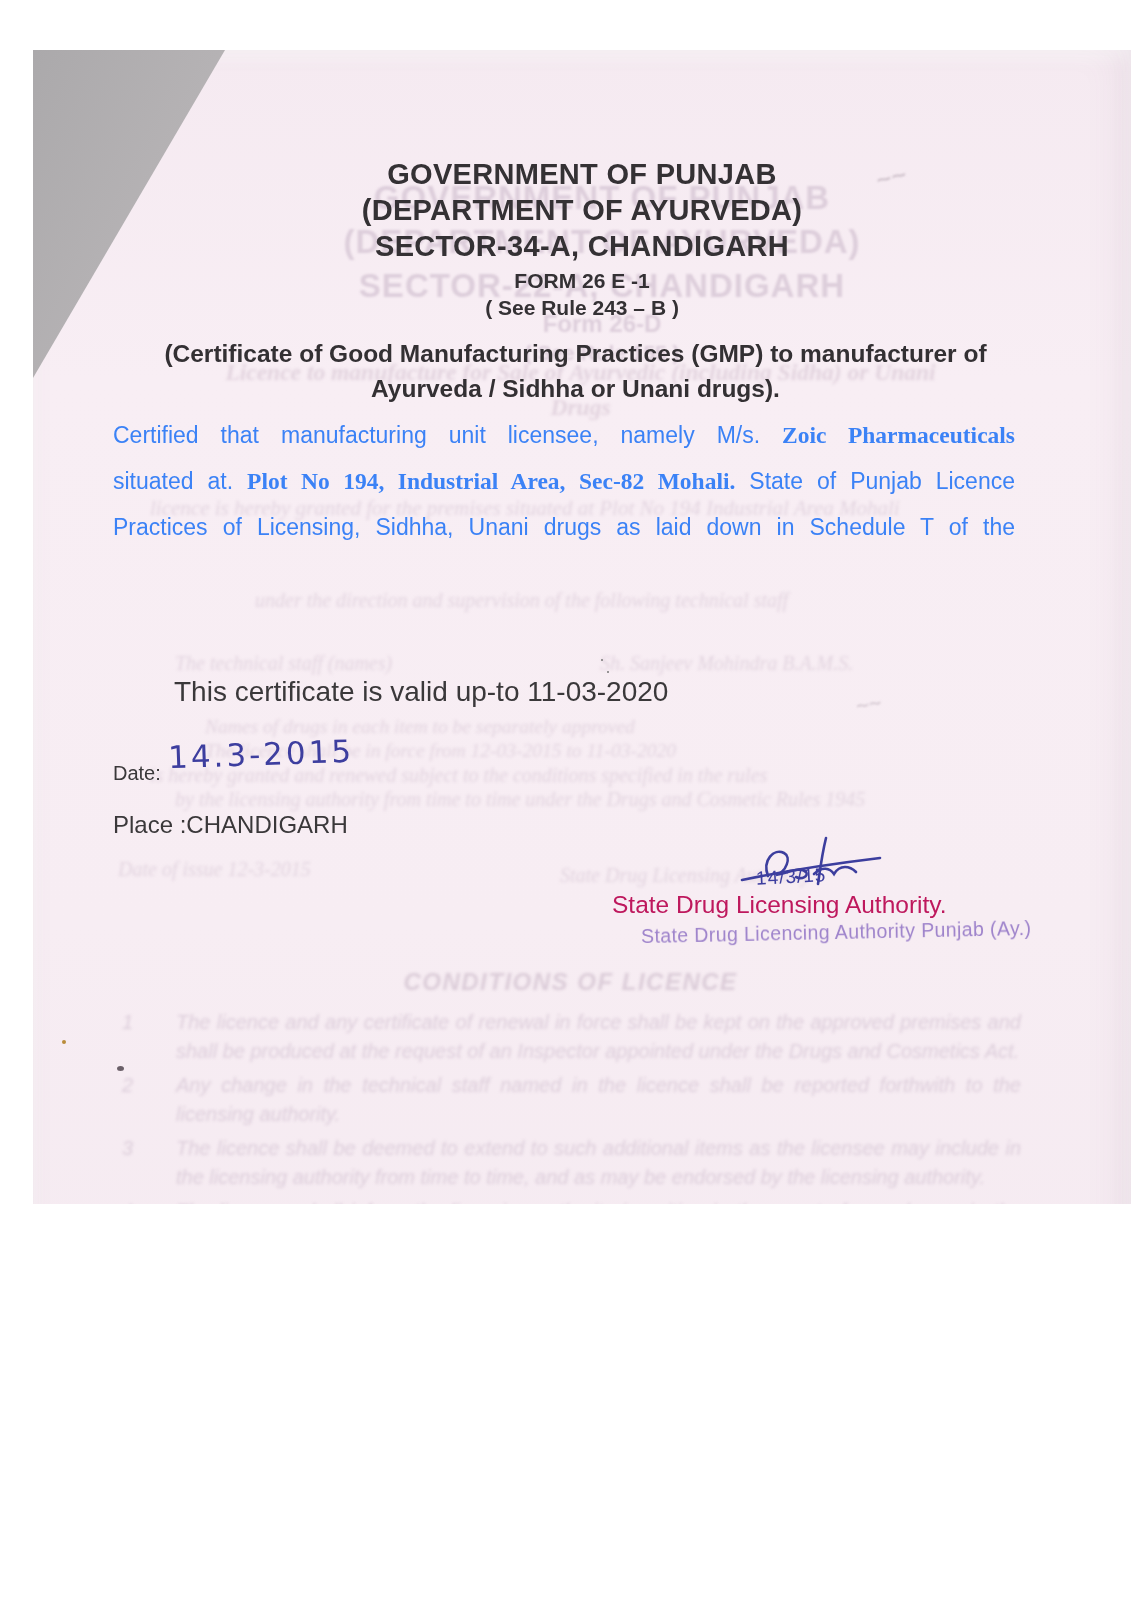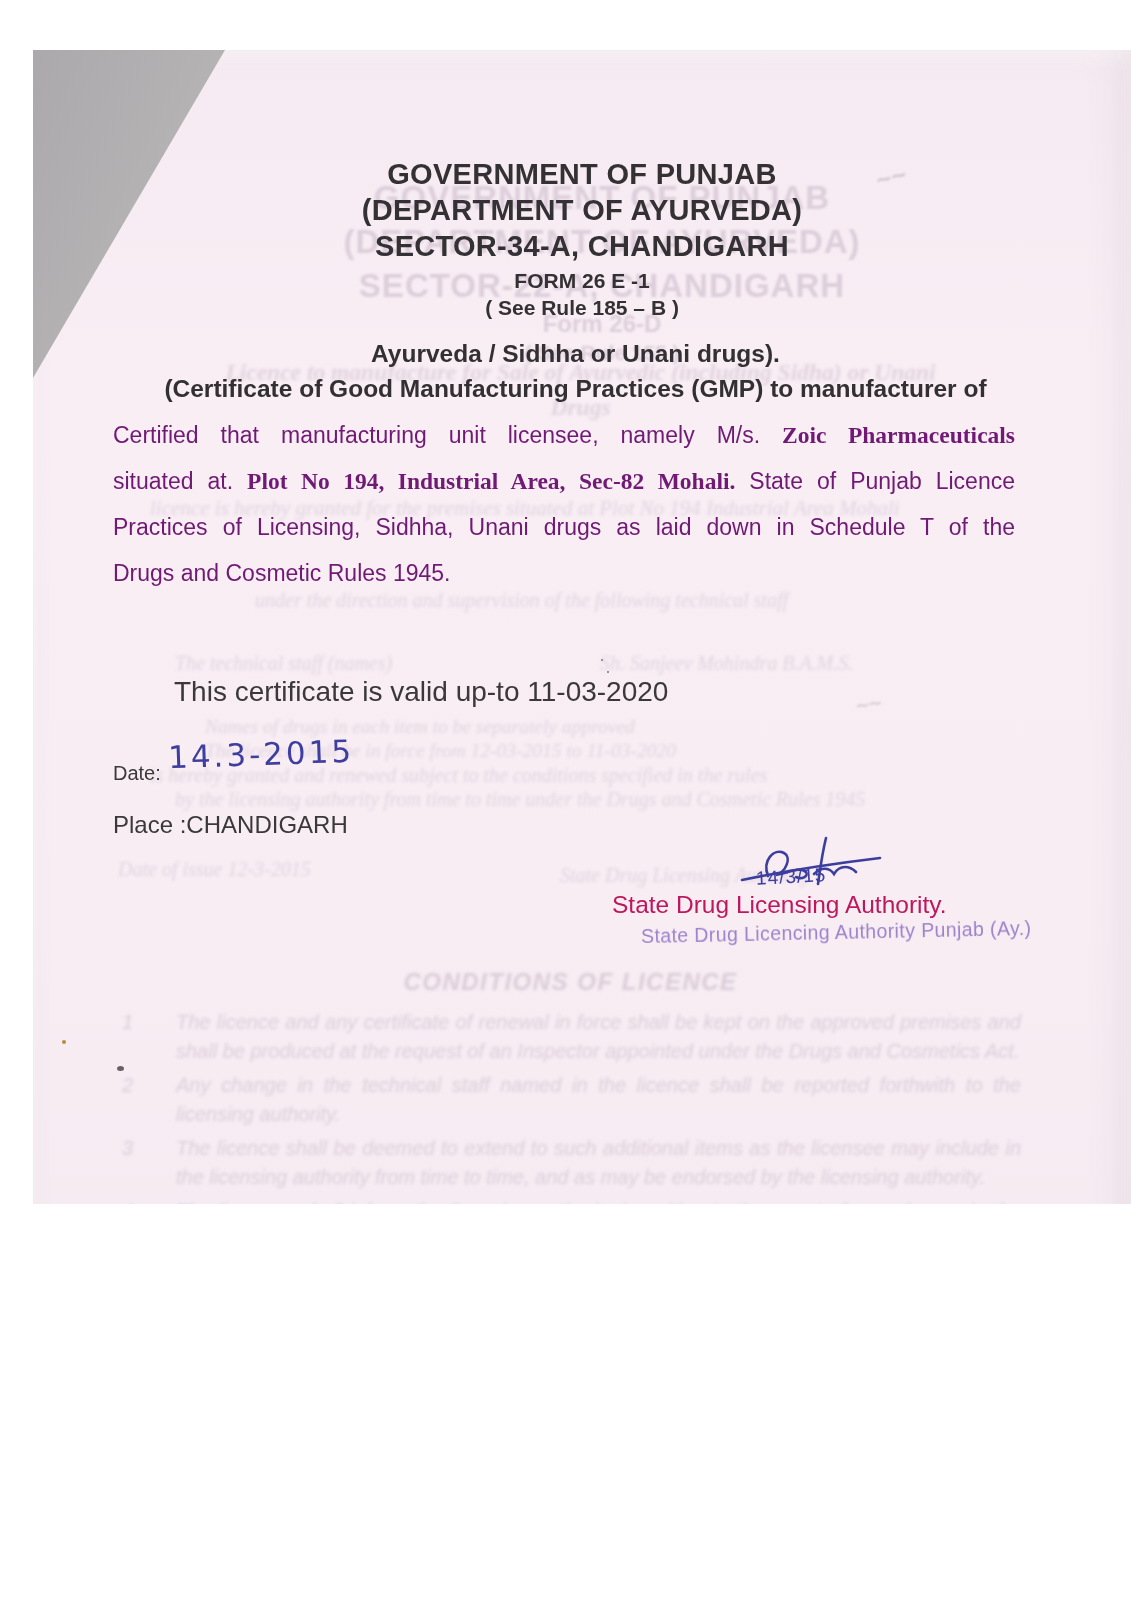--- a/index.html
+++ b/index.html
@@ -32,21 +32,21 @@
                  color:#dbccd8;margin:0 0 12px 0;}
   .gcond p{position:relative;margin:0 0 5px 0;padding-left:56px;font-size:20px;line-height:29px;
            text-align:justify;}
   .gcond p .num{position:absolute;left:2px;top:0;}
   
   .head{position:absolute;left:33px;right:0;top:156px;text-align:center;color:#343134;}
   .h-big{font-size:29px;line-height:36px;font-weight:bold;letter-spacing:0.3px;}
   .h-sml{font-size:21px;line-height:27px;font-weight:bold;}
   .title{position:absolute;left:60px;right:40px;top:336px;text-align:center;
          font-size:24.5px;line-height:35px;font-weight:bold;color:#333033;}
-  .body-par{position:absolute;left:113px;width:902px;top:412px;font-size:23px;color:#701a75;}
+  .body-par{position:absolute;left:113px;width:902px;top:412px;font-size:23px;color:#3b82f6;}
   .bline{height:46px;line-height:46px;text-align:justify;text-align-last:justify;white-space:normal;}
   .bline.last{text-align:left;text-align-last:left;}
   .serifb{font-family:"Liberation Serif",serif;font-weight:bold;font-size:23.5px;}
   .licno{font-weight:bold;text-decoration:underline;text-underline-offset:4px;
          text-decoration-thickness:2px;}
   .validity{position:absolute;left:174px;top:676px;font-size:28px;color:#3a383a;}
   .datelabel{position:absolute;left:113px;top:762px;font-size:20px;color:#3a383a;}
   .placeline{position:absolute;left:113px;top:811px;font-size:24px;color:#3a383a;}
   .handdate{position:absolute;left:168px;top:736px;font-size:31px;color:#3d3e9f;
             letter-spacing:3px;transform:rotate(-2deg);font-family:"DejaVu Sans",sans-serif;}
@@ -97,33 +97,32 @@
     <p><span class="num">2</span><span>Any change in the technical staff named in the licence shall be reported forthwith to the licensing authority.</span></p>
     <p><span class="num">3</span><span>The licence shall be deemed to extend to such additional items as the licensee may include in the licensing authority from time to time, and as may be endorsed by the licensing authority.</span></p>
     <p><span class="num">4</span><span>The licensee shall inform the licensing authority in writing in the event of any change in the constitution of the firm operating under licence. Where any change in the constitution of the firm takes place, the current licence shall be deemed to be valid for a maximum period of three months from the date on which change takes place unless, in the meantime a fresh licence has been taken from the licensing authority in the name of the firm with the changed constitution.</span></p>
   </div>
 
   <div class="head">
     <div class="h-big">GOVERNMENT OF PUNJAB</div>
     <div class="h-big">(DEPARTMENT OF AYURVEDA)</div>
     <div class="h-big">SECTOR-34-A, CHANDIGARH</div>
     <div class="h-sml" style="margin-top:3px;">FORM 26 E -1</div>
-    <div class="h-sml">( See Rule 185 – B )</div>
+    <div class="h-sml">( See Rule 243 – B )</div>
   </div>
 
   <div class="title">
+    <div>(Certificate of Good Manufacturing Practices (GMP) to manufacturer of</div>
     <div>Ayurveda / Sidhha or Unani drugs).</div>
-    <div>(Certificate of Good Manufacturing Practices (GMP) to manufacturer of</div>
   </div>
 
   <div class="body-par">
     <div class="bline"><span>Certified that manufacturing unit licensee, namely M/s.</span> <span class="serifb">Zoic Pharmaceuticals</span></div>
     <div class="bline"><span>situated at.</span> <span class="serifb">Plot No 194, Industrial Area, Sec-82 Mohali.</span> <span>State of Punjab Licence</span></div>
     <div class="bline">Practices of Licensing, Sidhha, Unani drugs as laid down in Schedule T of the</div>
-    <div class="bline last">Drugs and  Cosmetic Rules  1945.</div>
   </div>
 
   <div class="validity">This certificate is valid up-to 11-03-2020</div>
 
   <div class="datelabel">Date:</div>
   <div class="handdate">14.3-2015</div>
   <div class="placeline">Place :CHANDIGARH</div>
 
   <svg class="sig" width="175" height="72" viewBox="0 0 175 72">
     <g fill="none" stroke="#3c3e9e" stroke-width="2.6" stroke-linecap="round">

